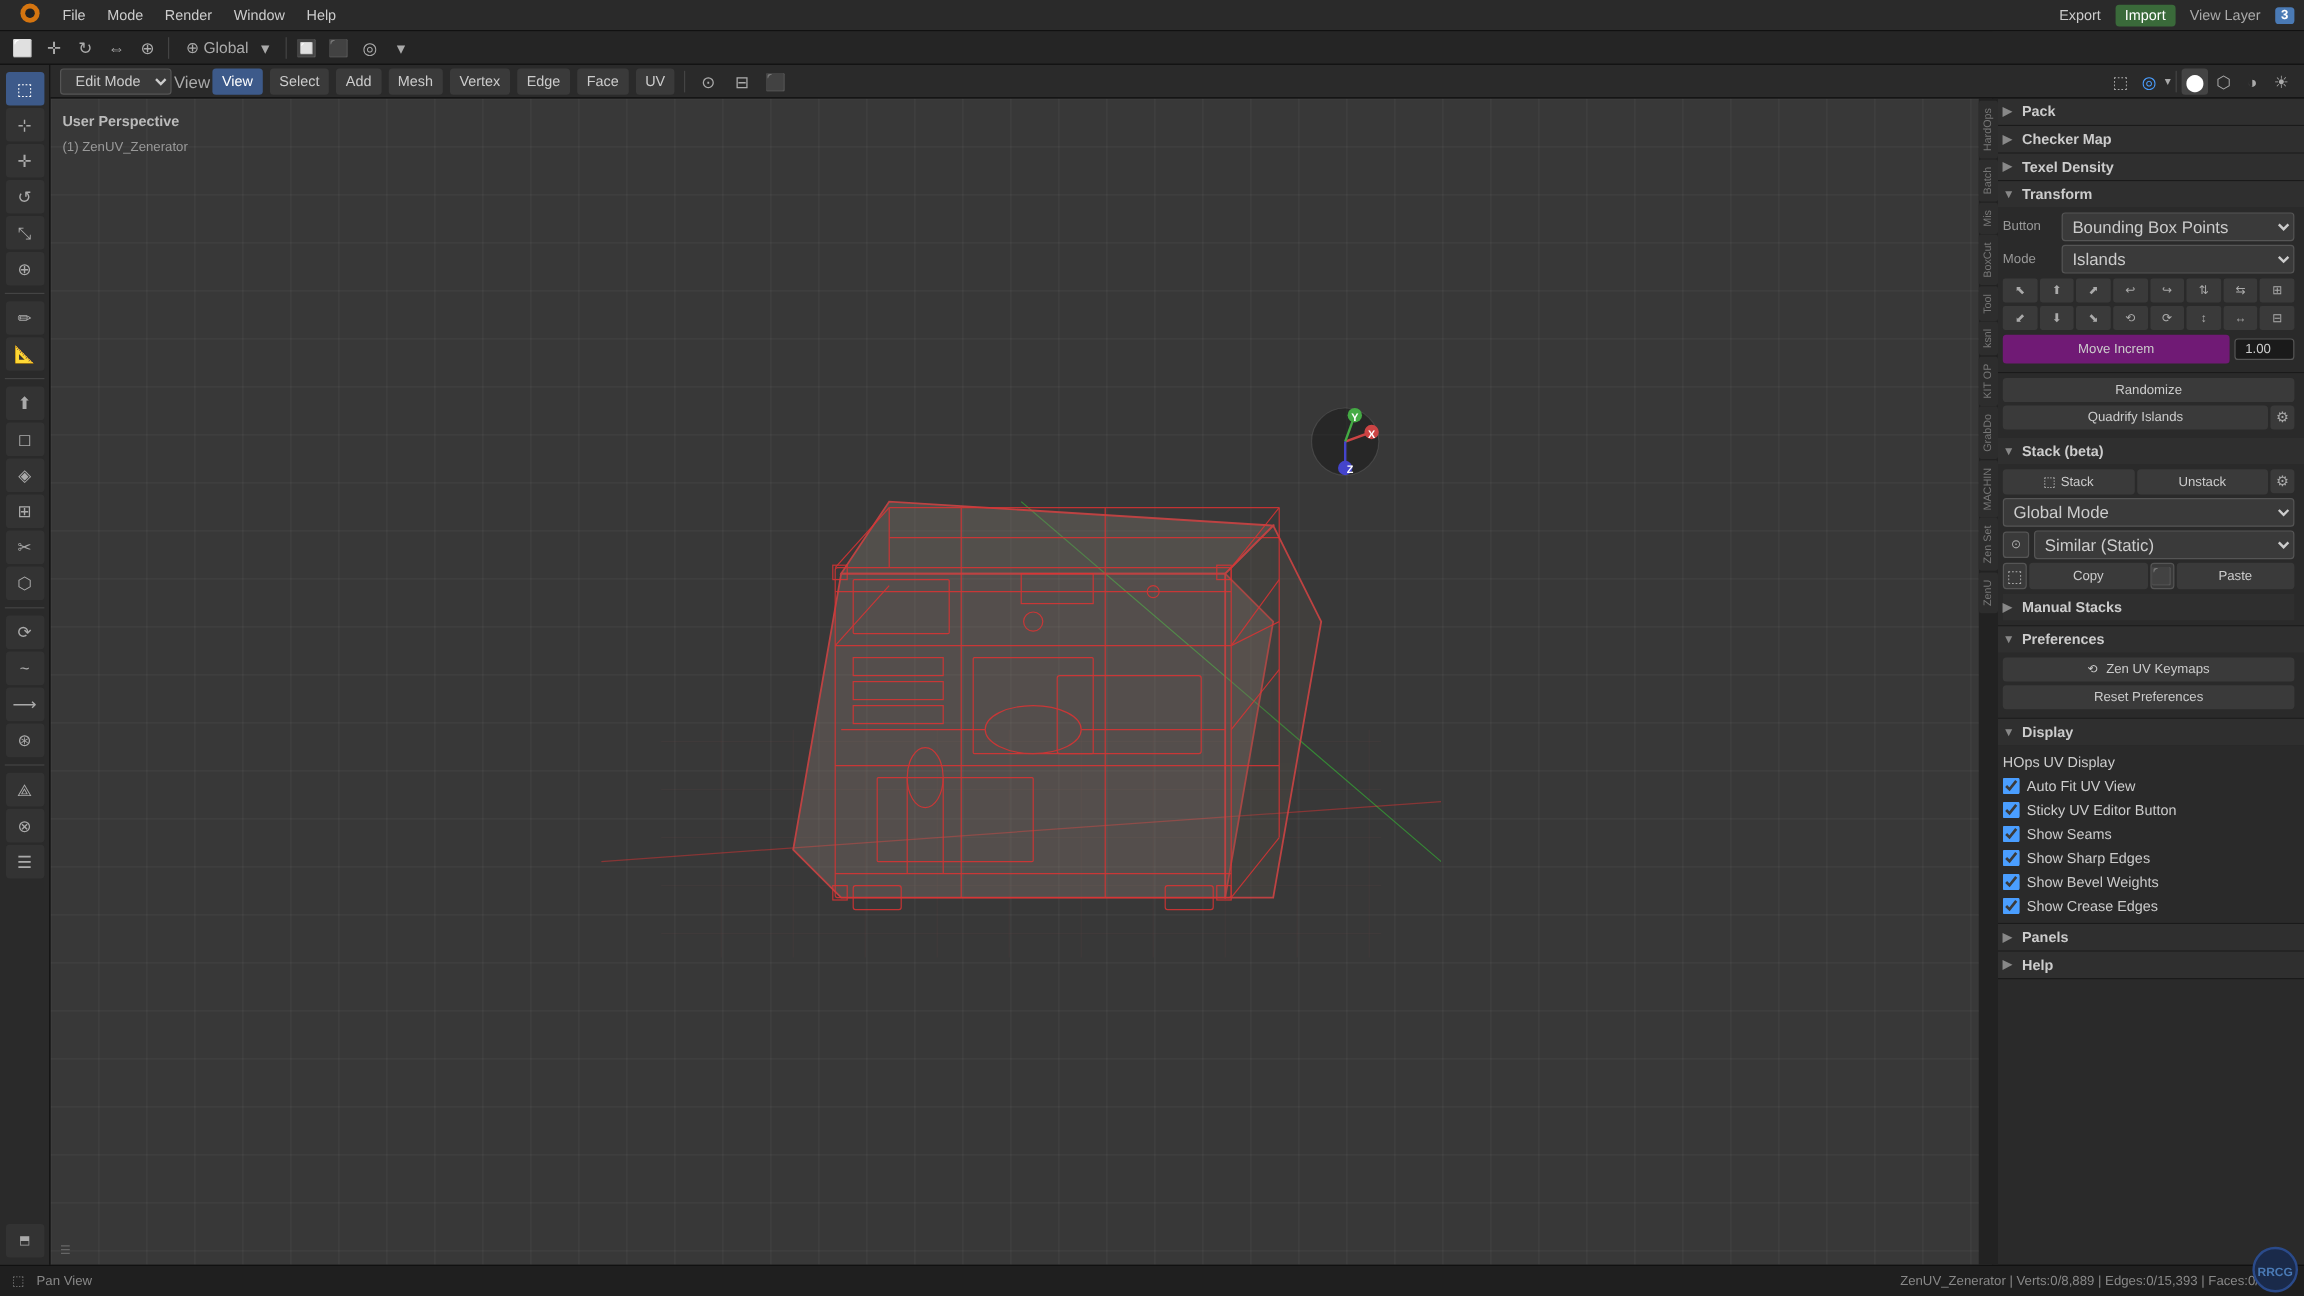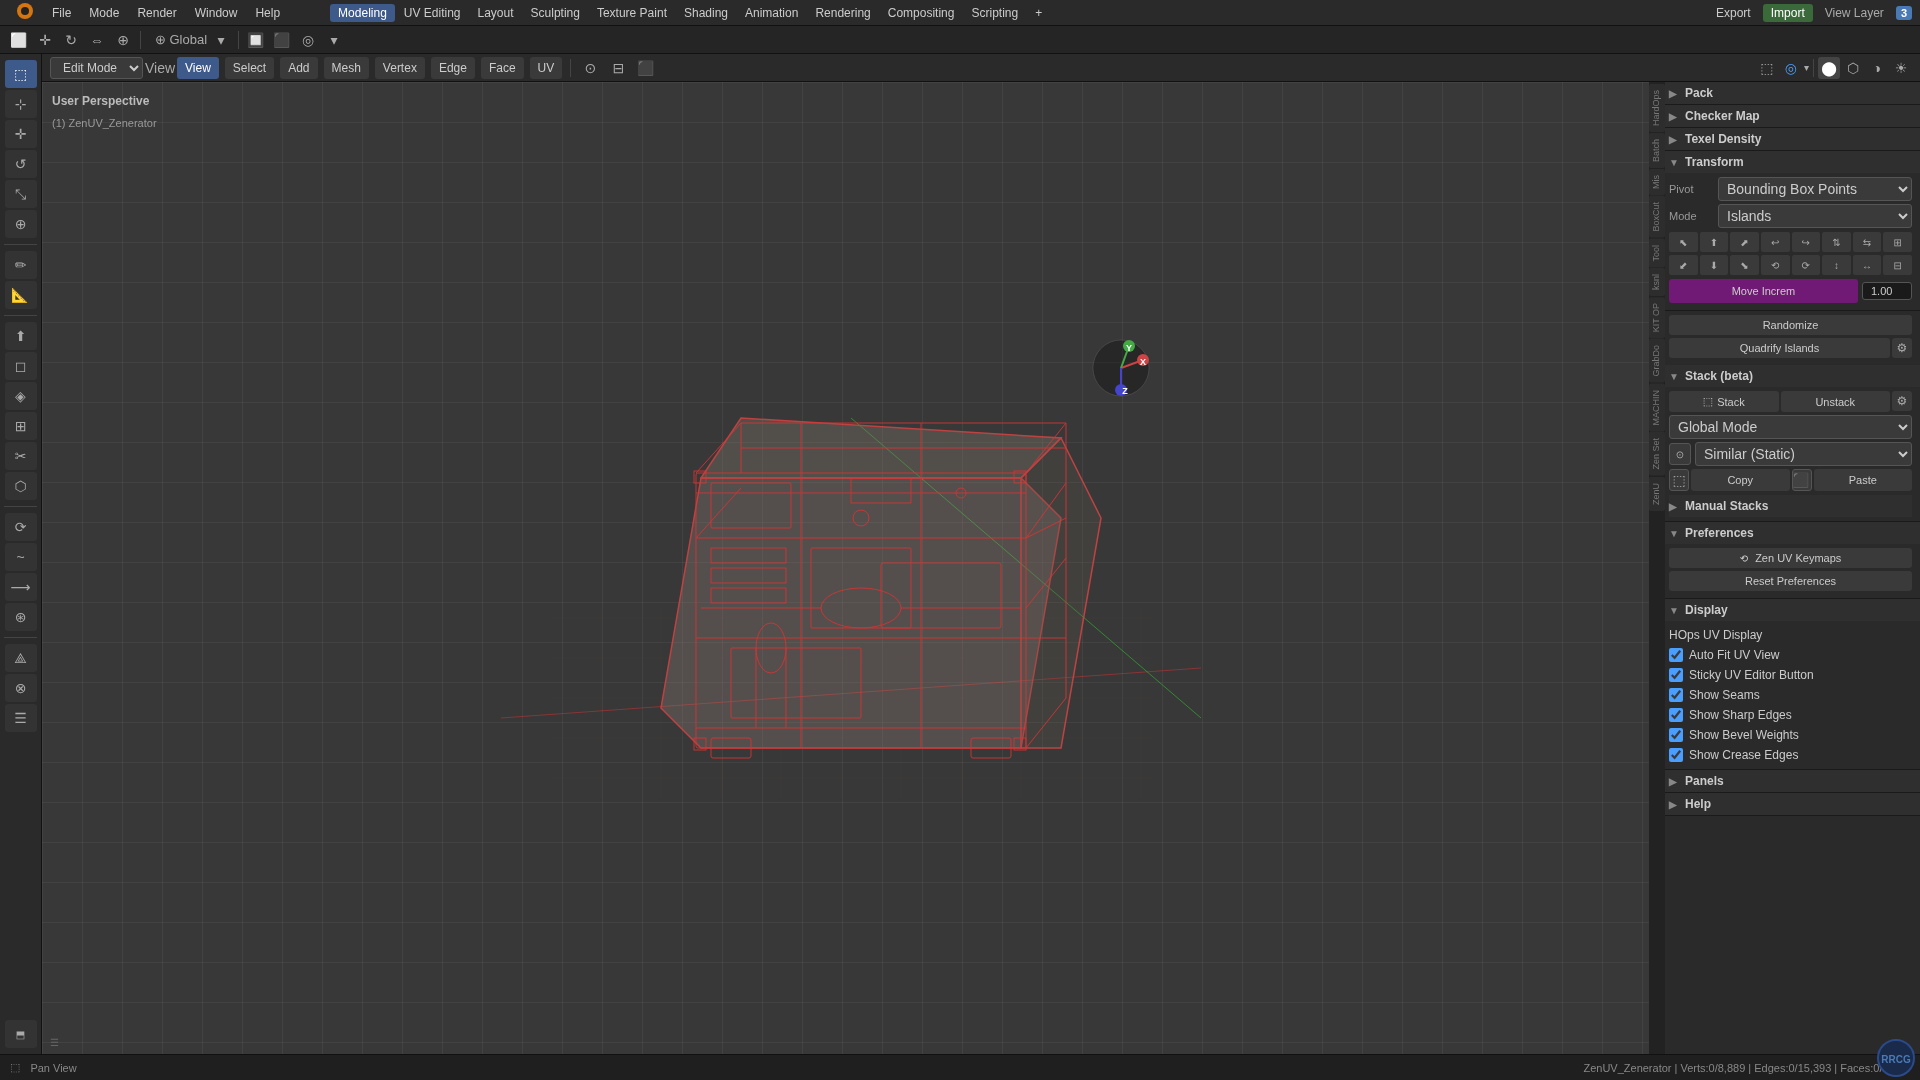--- a/index.html
+++ b/index.html
@@ -499,33 +499,20 @@
       <circle cx="9" cy="9" r="8" fill="#E87D0D" opacity="0.9"></circle>
       <circle cx="9" cy="9" r="4" fill="#222"></circle>
     </svg>
   </div>
   <div class="menu-item">File</div>
   <div class="menu-item">Mode</div>
   <div class="menu-item">Render</div>
   <div class="menu-item">Window</div>
   <div class="menu-item">Help</div>
 
-  <div style="margin-left: 40px; display:flex; gap:1px; align-items:center;">
-    <div class="menu-item active">Modeling</div>
-    <div class="menu-item">UV Editing</div>
-    <div class="menu-item">Layout</div>
-    <div class="menu-item">Sculpting</div>
-    <div class="menu-item">Texture Paint</div>
-    <div class="menu-item">Shading</div>
-    <div class="menu-item">Animation</div>
-    <div class="menu-item">Rendering</div>
-    <div class="menu-item">Compositing</div>
-    <div class="menu-item">Scripting</div>
-    <div class="menu-item">+</div>
-  </div>
 
   <div style="margin-left:auto; display:flex; gap:4px; align-items:center;">
     <div class="menu-item">Export</div>
     <div class="menu-item active" style="background:#3a6a3a;">Import</div>
     <div class="menu-item" style="color:#aaa;">View Layer</div>
     <div class="num-badge">3</div>
   </div>
 </div>
 
 <div class="toolbar-2">
@@ -765,21 +752,21 @@
     </div>
   </div>
 
   <div class="panel-section">
     <div class="panel-header">
       <span class="section-arrow">▼</span>
       <span>Transform</span>
     </div>
     <div class="panel-content">
       <div class="dropdown-row">
-        <span class="dropdown-label">Pivot</span>
+        <span class="dropdown-label">Button</span>
         <select class="dropdown-select">
           <option>Bounding Box Points</option>
         </select>
       </div>
       <div class="dropdown-row">
         <span class="dropdown-label">Mode</span>
         <select class="dropdown-select">
           <option>Islands</option>
         </select>
       </div>

